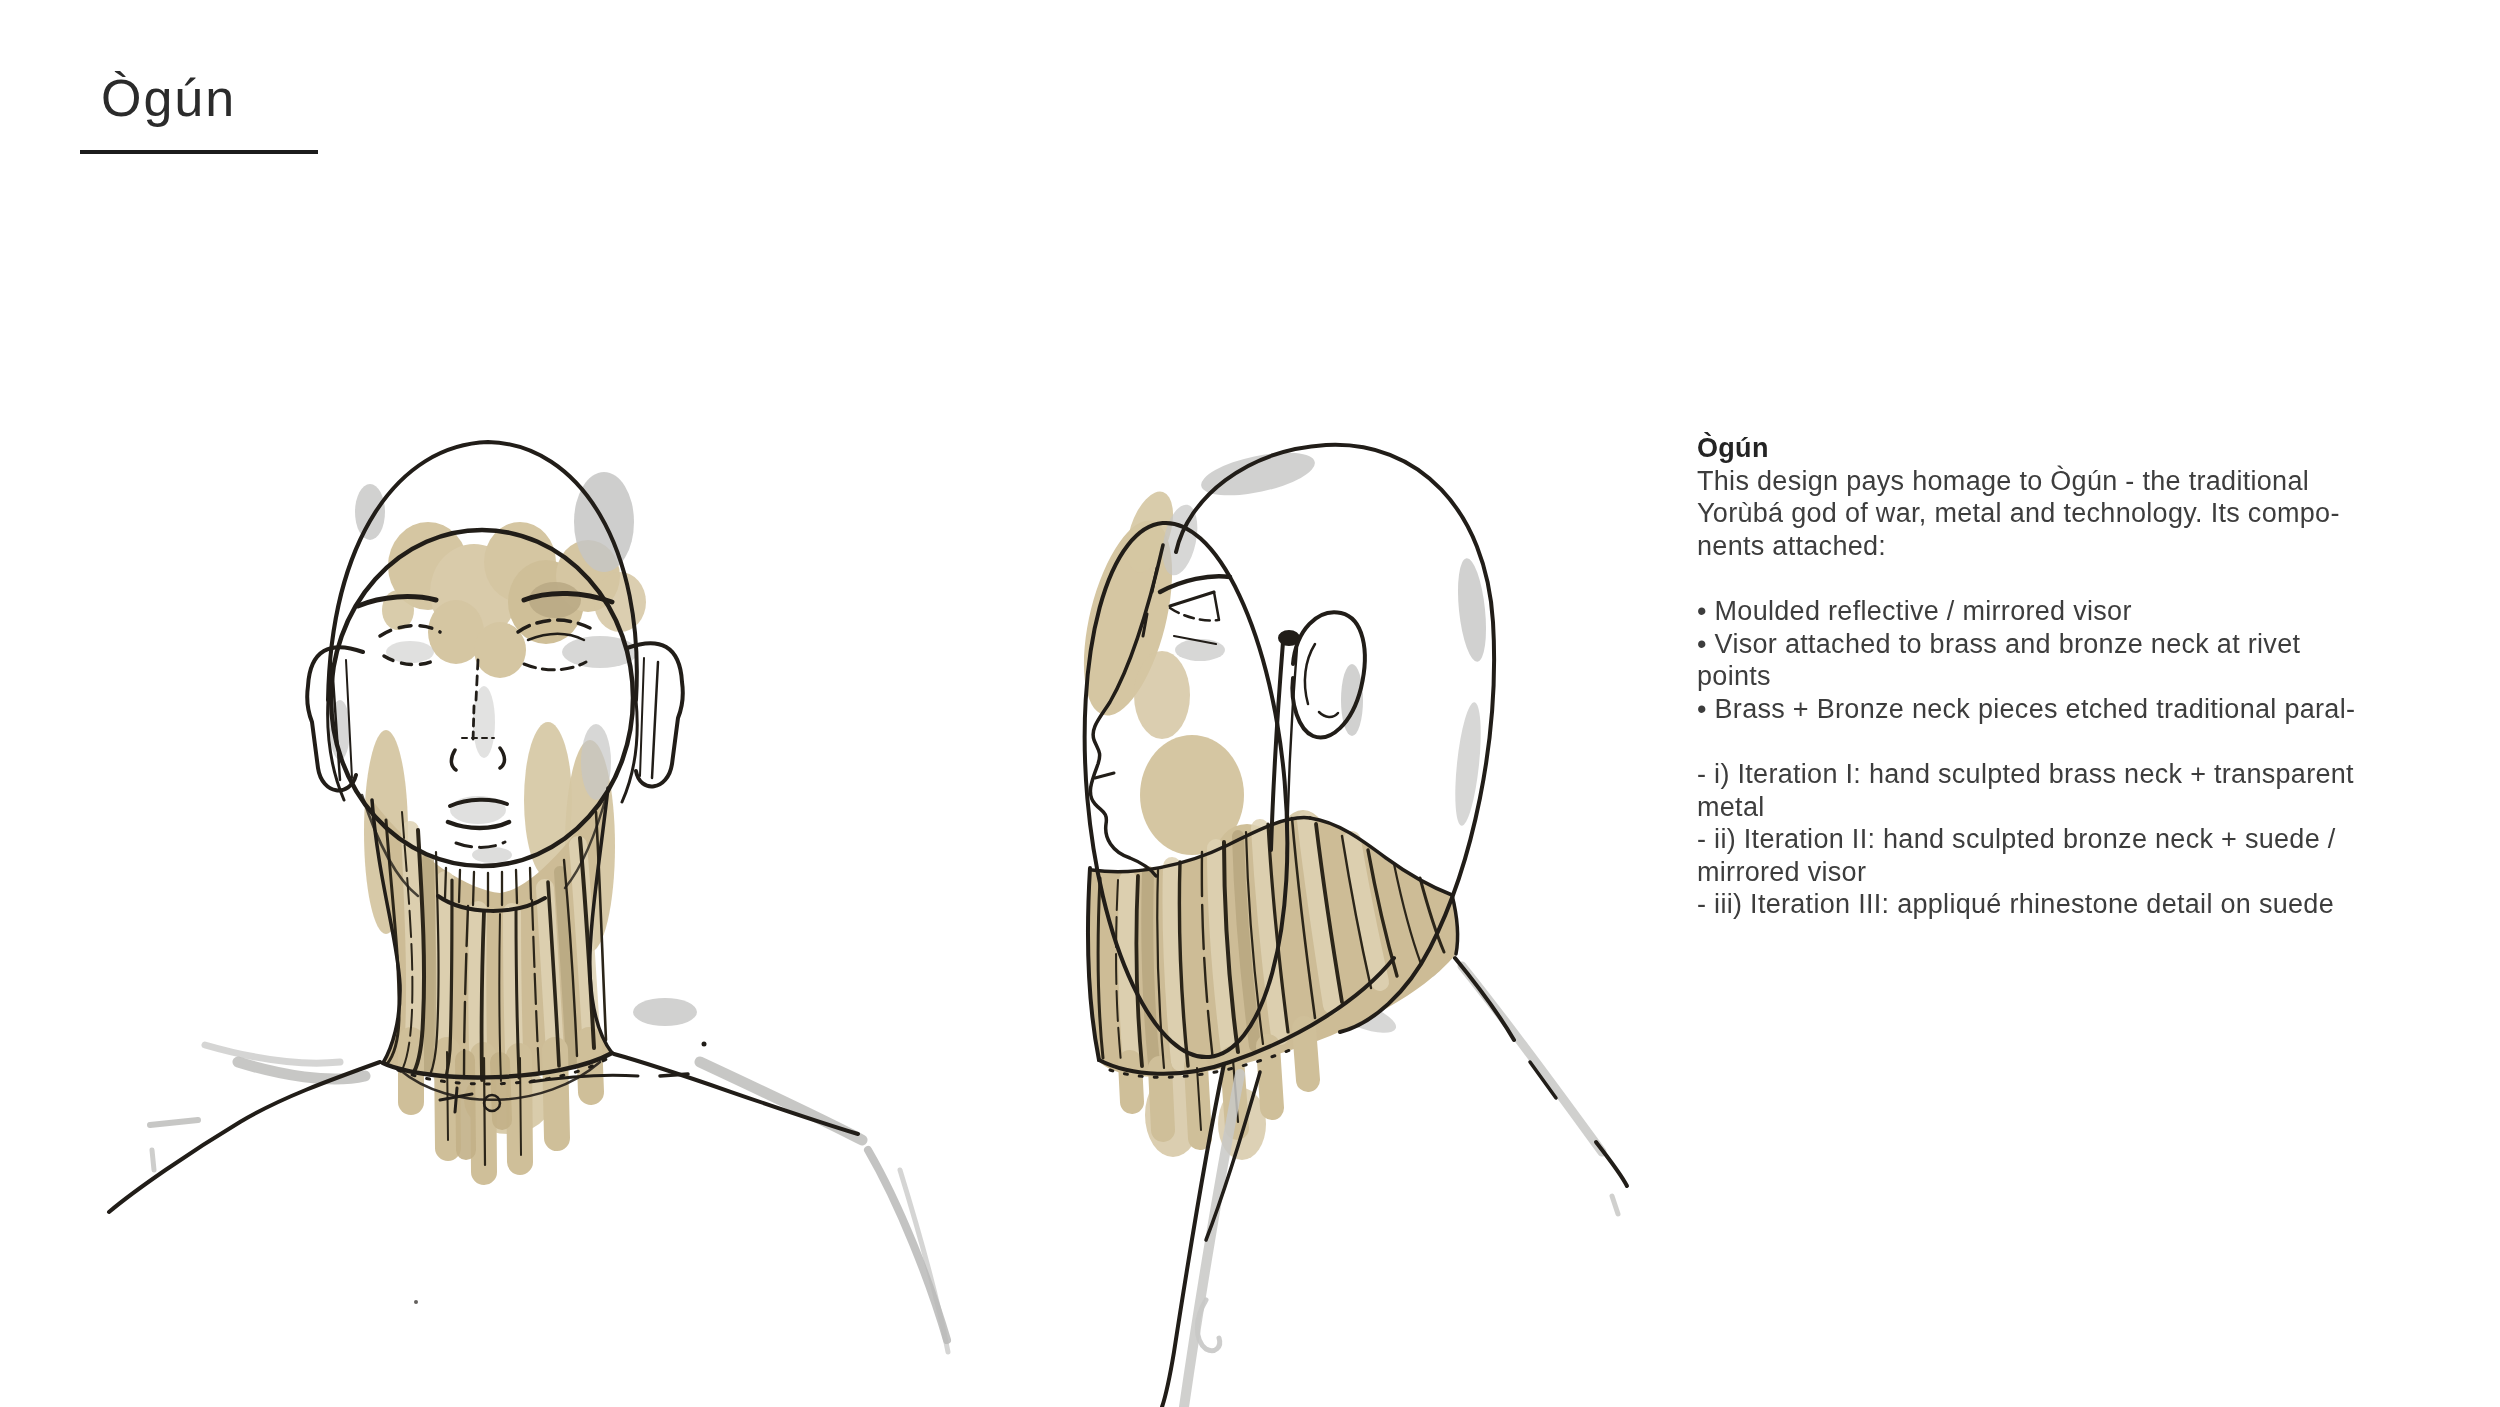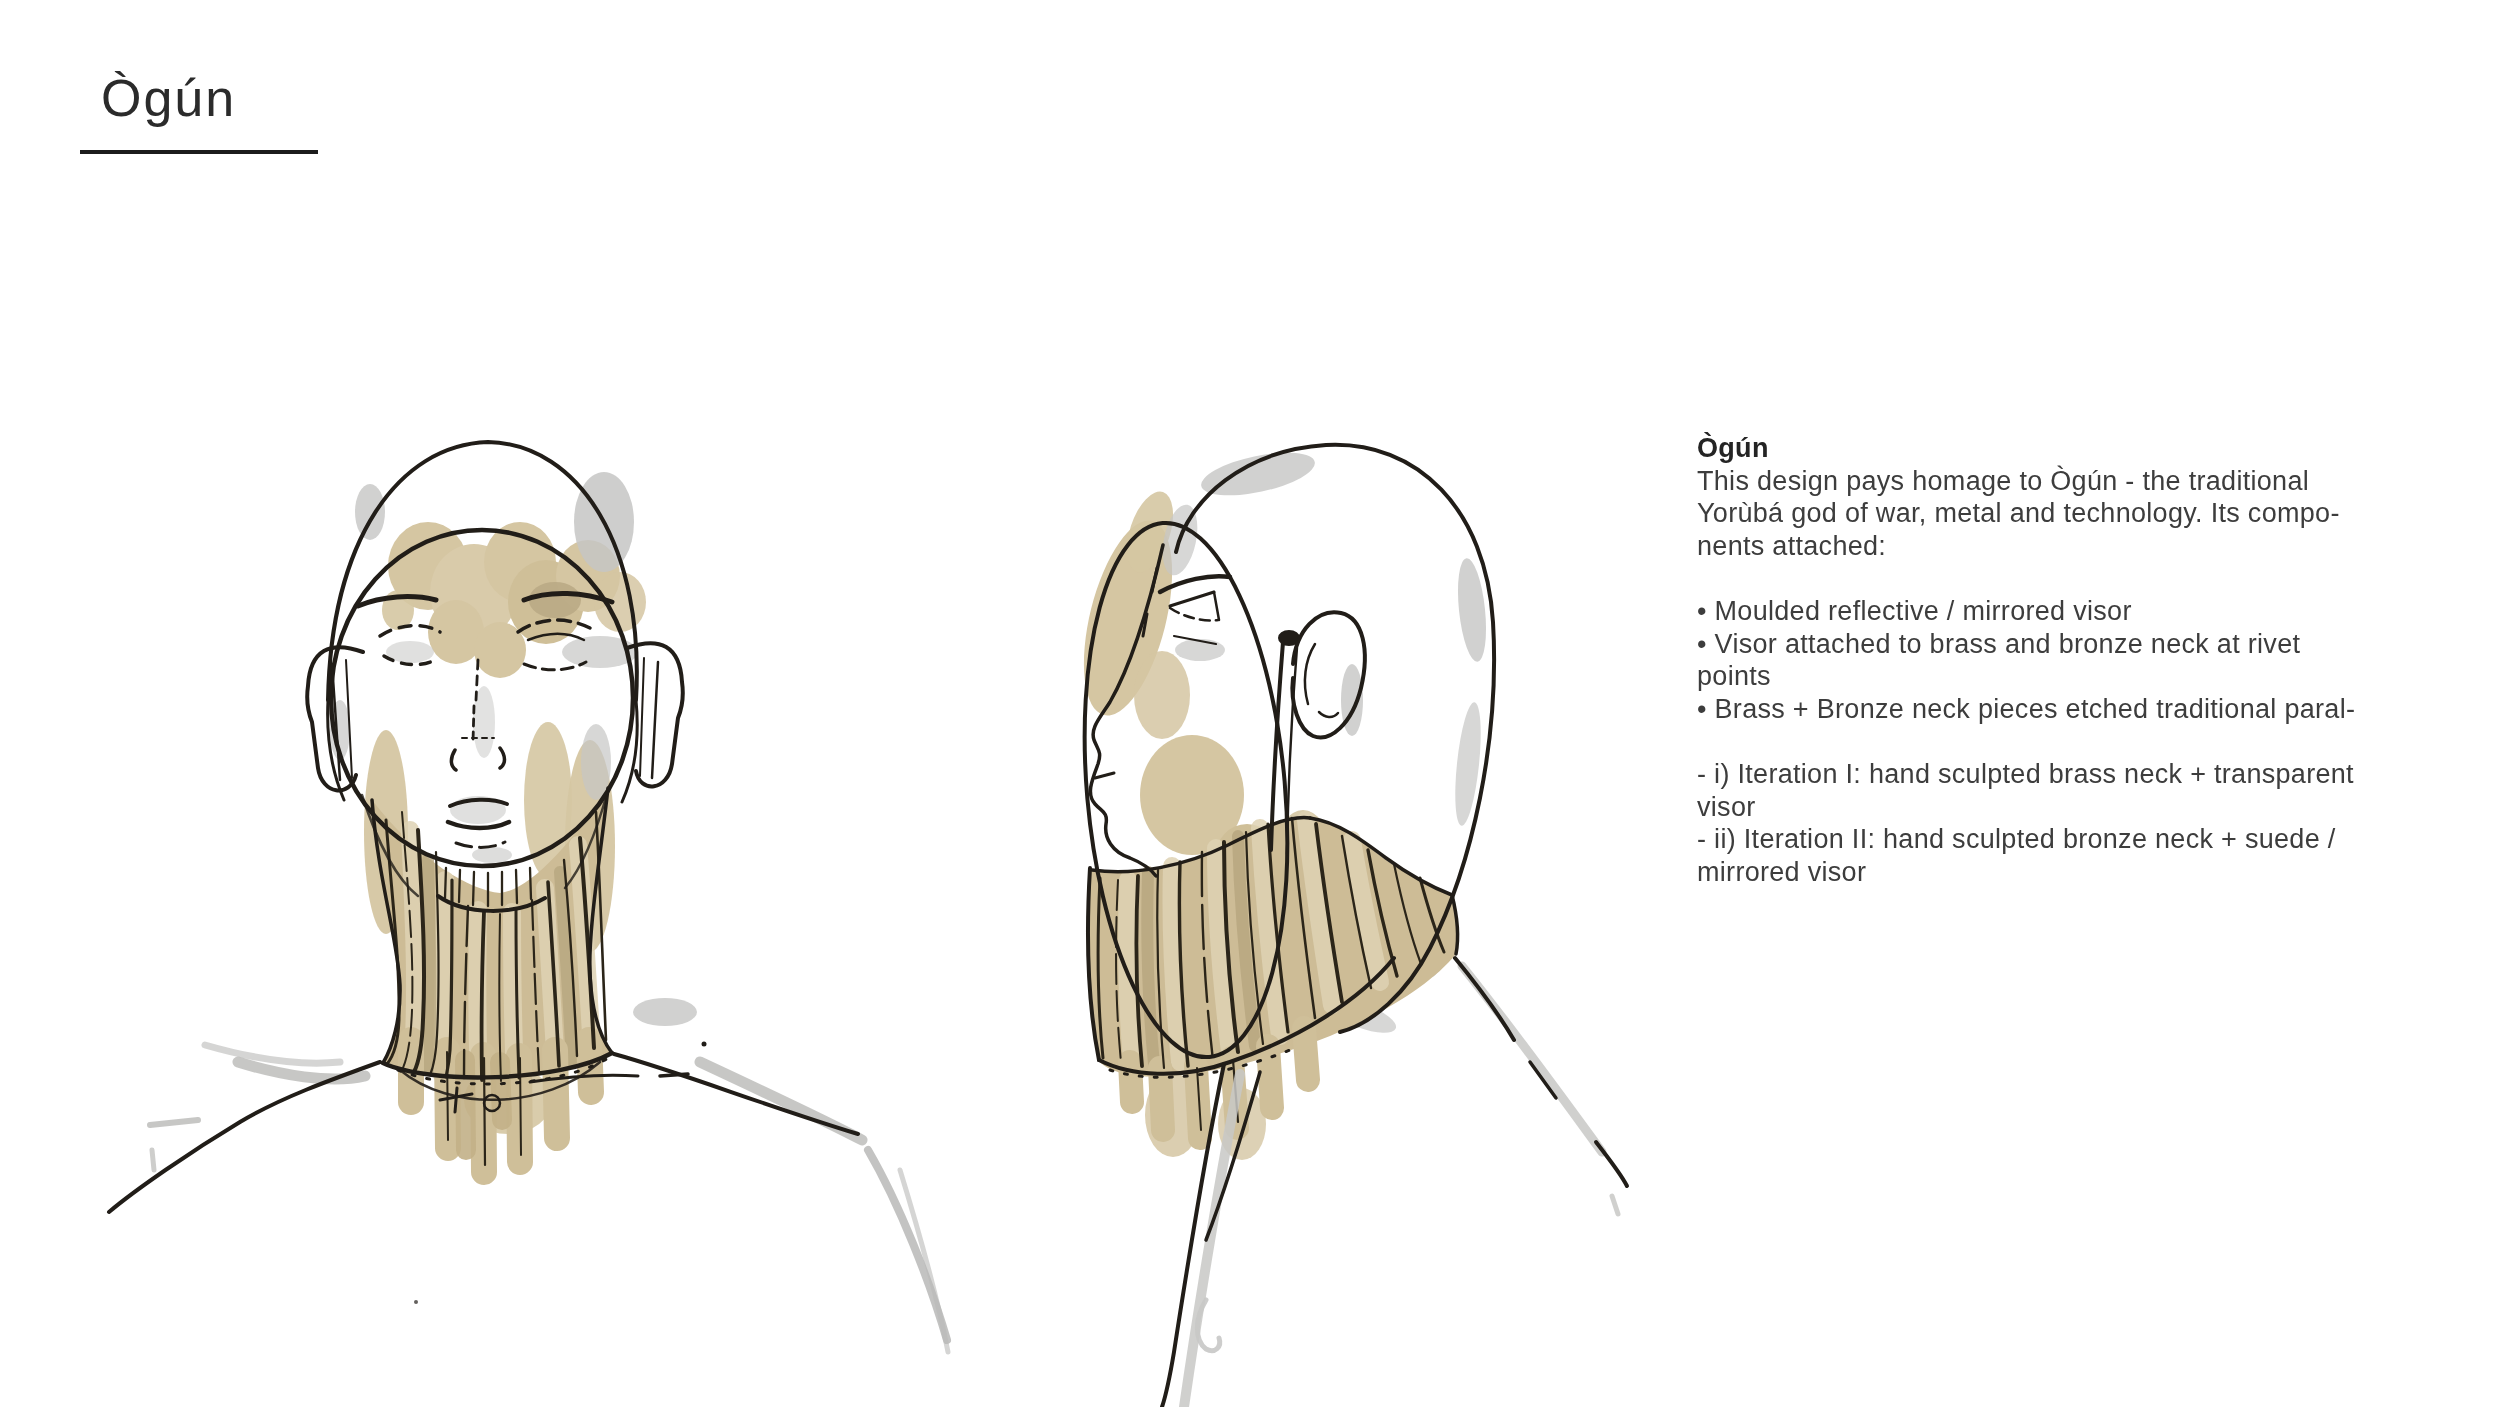--- a/index.html
+++ b/index.html
@@ -335,16 +335,17 @@
   <div class="text-line">This design pays homage to Ògún - the traditional</div>
   <div class="text-line">Yorùbá god of war, metal and technology. Its compo-</div>
   <div class="text-line">nents attached:</div>
   <div class="text-line"></div>
   <div class="text-line">• Moulded reflective / mirrored visor</div>
   <div class="text-line">• Visor attached to brass and bronze neck at rivet</div>
   <div class="text-line">points</div>
   <div class="text-line">• Brass + Bronze neck pieces etched traditional paral-</div>
   <div class="text-line"></div>
   <div class="text-line">- i) Iteration I: hand sculpted brass neck + transparent</div>
-  <div class="text-line">visor</div>
+  <div class="text-line">metal</div>
   <div class="text-line">- ii) Iteration II: hand sculpted bronze neck + suede /</div>
   <div class="text-line">mirrored visor</div>
+  <div class="text-line">- iii) Iteration III: appliqué rhinestone detail on suede</div>
 </div>
 
 </body></html>

